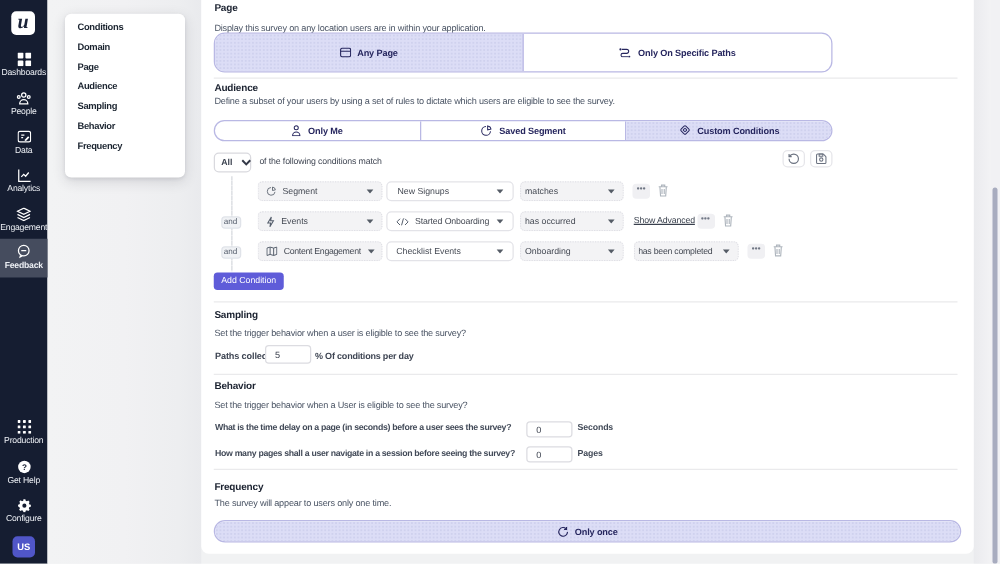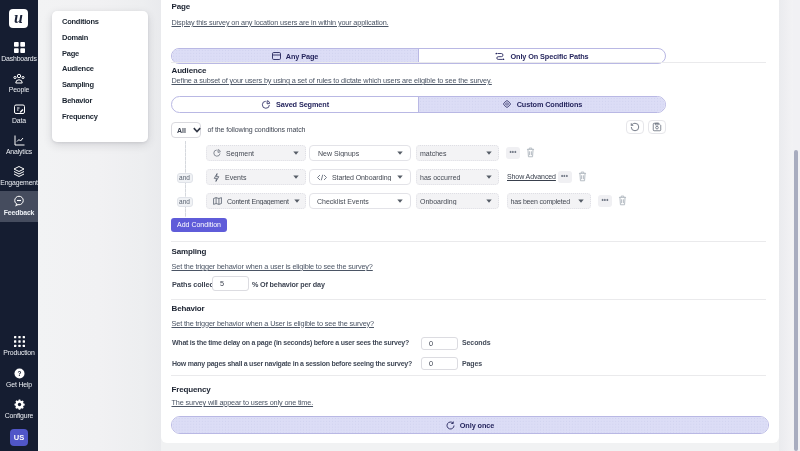--- a/index.html
+++ b/index.html
@@ -17,21 +17,21 @@
 .nav-active { background:#454c5e; }
 #usbadge { position:absolute; left:10px; top:429px; width:18px; height:17px; background:#5056c8; border-radius:4px; color:#fff; font-size:7.5px; font-weight:bold; text-align:center; line-height:17px; }
 
 
 #popover { position:absolute; left:52px; top:11px; width:96px; height:131px; background:#fff; border-radius:5px; box-shadow:0 3px 10px rgba(40,40,60,0.14), 0 1px 3px rgba(40,40,60,0.10); z-index:5; padding-top:3px; }
 #popover .mi { height:15.8px; line-height:15.8px; padding-left:10px; font-size:7.5px; font-weight:600; color:#1b2430; letter-spacing:-0.25px; }
 
 
 #card { position:absolute; left:161px; top:0; width:618px; height:443px; background:#fff; border-radius:0 0 6px 6px; font-size:7.3px; }
 .h1 { position:absolute; left:10.5px; font-size:8px; font-weight:bold; color:#1b2230; letter-spacing:-0.15px; }
-.desc { position:absolute; left:10.5px; font-size:7.3px; color:#4b5565; letter-spacing:-0.15px; white-space:nowrap;text-decoration:underline; }
+.desc { position:absolute; left:10.5px; font-size:7.3px; color:#4b5565; letter-spacing:-0.15px; white-space:nowrap; }
 .hr { position:absolute; left:10px; width:595px; height:1px; background:#eaeaec; }
 
 
 .pill { position:absolute; left:10px; border:1px solid #b9b8e4; border-radius:10px; background:#fff; display:flex; overflow:hidden; }
 .pill .seg { flex:1; display:flex; align-items:center; justify-content:center; gap:5px; font-size:7.3px; font-weight:bold; color:#26265e; border-right:1px solid #b9b8e4; letter-spacing:-0.1px; white-space:nowrap; }
 .pill .seg:last-child { border-right:none; }
 .pill .sel { background-color:#dcddf6; background-image:radial-gradient(#cfd1ee 0.55px, transparent 0.8px); background-size:2.9px 2.9px; }
 .pill svg { flex:none; }
 
 
@@ -143,21 +143,21 @@
   <div class="mi">Audience</div>
   <div class="mi">Sampling</div>
   <div class="mi">Behavior</div>
   <div class="mi">Frequency</div>
 </div>
 
 <div id="card">
   <div class="h1" style="top:2px;">Page</div>
   <div class="desc" style="top:18px;">Display this survey on any location users are in within your application.</div>
 
-  <div class="pill" style="top:48px; width:495px; height:16px; border-radius:8.75px;">
+  <div class="pill" style="top:26px; width:495px; height:32px; border-radius:8.75px;">
     <div class="seg sel">
       <svg width="9" height="8" viewBox="0 0 18 16" fill="none" stroke="#26265e" stroke-width="1.8">
           <rect x="1" y="1" width="16" height="14" rx="2.5"></rect>
           <path d="M1 6 h16"></path>
         </svg>
       Any Page</div>
     <div class="seg">
       <svg width="10" height="8" viewBox="0 0 22 16" fill="none" stroke="#26265e" stroke-width="1.9">
           <path d="M5.5 2.5 h8.5 a3.5 3.5 0 0 1 0 7 h-7 a3 3 0 0 0 0 6 h9.5"></path>
           <circle cx="3" cy="2.5" r="1.9" fill="#26265e" stroke="none"></circle>
@@ -166,20 +166,26 @@
       Only On Specific Paths</div>
   </div>
 
   <div class="hr" style="top:62px;"></div>
 
   <div class="h1" style="top:66px;">Audience</div>
   <div class="desc" style="top:76px;">Define a subset of your users by using a set of rules to dictate which users are eligible to see the survey.</div>
 
   <div class="pill" style="top:95.5px; width:495px; height:17px; border-radius:8.5px;">
     <div class="seg">
+      <svg width="8" height="9" viewBox="0 0 16 20" fill="none" stroke="#26265e" stroke-width="1.8">
+          <circle cx="8" cy="5" r="3.6"></circle>
+          <path d="M1.5 19 a6.5 6.5 0 0 1 13 0z"></path>
+        </svg>
+      Only Me</div>
+    <div class="seg">
       <svg width="10" height="9" viewBox="0 0 20 20" fill="none" stroke="#26265e" stroke-width="1.8">
           <path d="M17.5 11 A7.8 7.8 0 1 1 9.5 2.8"></path>
           <path d="M12.5 1.6 a6.6 6.6 0 0 1 5.8 5.8 l-5.8 1.2z"></path>
         </svg>
       Saved Segment</div>
     <div class="seg sel">
       <svg width="10" height="10" viewBox="0 0 20 20" fill="none" stroke="#26265e" stroke-width="1.6">
           <rect x="4.6" y="4.6" width="10.8" height="10.8" rx="2" transform="rotate(45 10 10)"></rect>
           <rect x="7.8" y="7.8" width="4.4" height="4.4" rx="1" transform="rotate(45 10 10)"></rect>
         </svg>
@@ -305,21 +311,21 @@
     </svg>
 
   <div class="abs" style="left:10px; top:218px; width:56px; height:14px; background:#5f5cd9; border-radius:3px; color:#fff; font-size:7px; text-align:center; line-height:14px;">Add Condition</div>
 
   <div class="hr" style="top:241px;"></div>
 
   <div class="h1" style="top:247px;">Sampling</div>
   <div class="desc" style="top:262px;">Set the trigger behavior when a user is eligible to see the survey?</div>
   <div class="blbl" style="left:11px; top:280px;">Paths collect</div>
   <div class="inputbox" style="left:51px; top:276px;">5</div>
-  <div class="blbl" style="left:91px; top:280px; font-size:7.2px; letter-spacing:-0.15px;">% Of behavior per day</div>
+  <div class="blbl" style="left:91px; top:280px; font-size:7.2px; letter-spacing:-0.15px;">% Of conditions per day</div>
 
   <div class="hr" style="top:299px;"></div>
 
   <div class="h1" style="top:304px;">Behavior</div>
   <div class="desc" style="top:318.5px;">Set the trigger behavior when a User is eligible to see the survey?</div>
   <div class="qlbl" style="left:11px; top:339px;">What is the time delay on a page (in seconds) before a user sees the survey?</div>
   <div class="inputbox" style="left:260px; top:336.5px; height:13.5px; line-height:12px;">0</div>
   <div class="qlbl" style="left:301px; top:339px; letter-spacing:-0.1px;">Seconds</div>
   <div class="qlbl" style="left:11px; top:359.5px;">How many pages shall a user navigate in a session before seeing the survey?</div>
   <div class="inputbox" style="left:260px; top:356.5px; height:13.5px; line-height:12px;">0</div>

